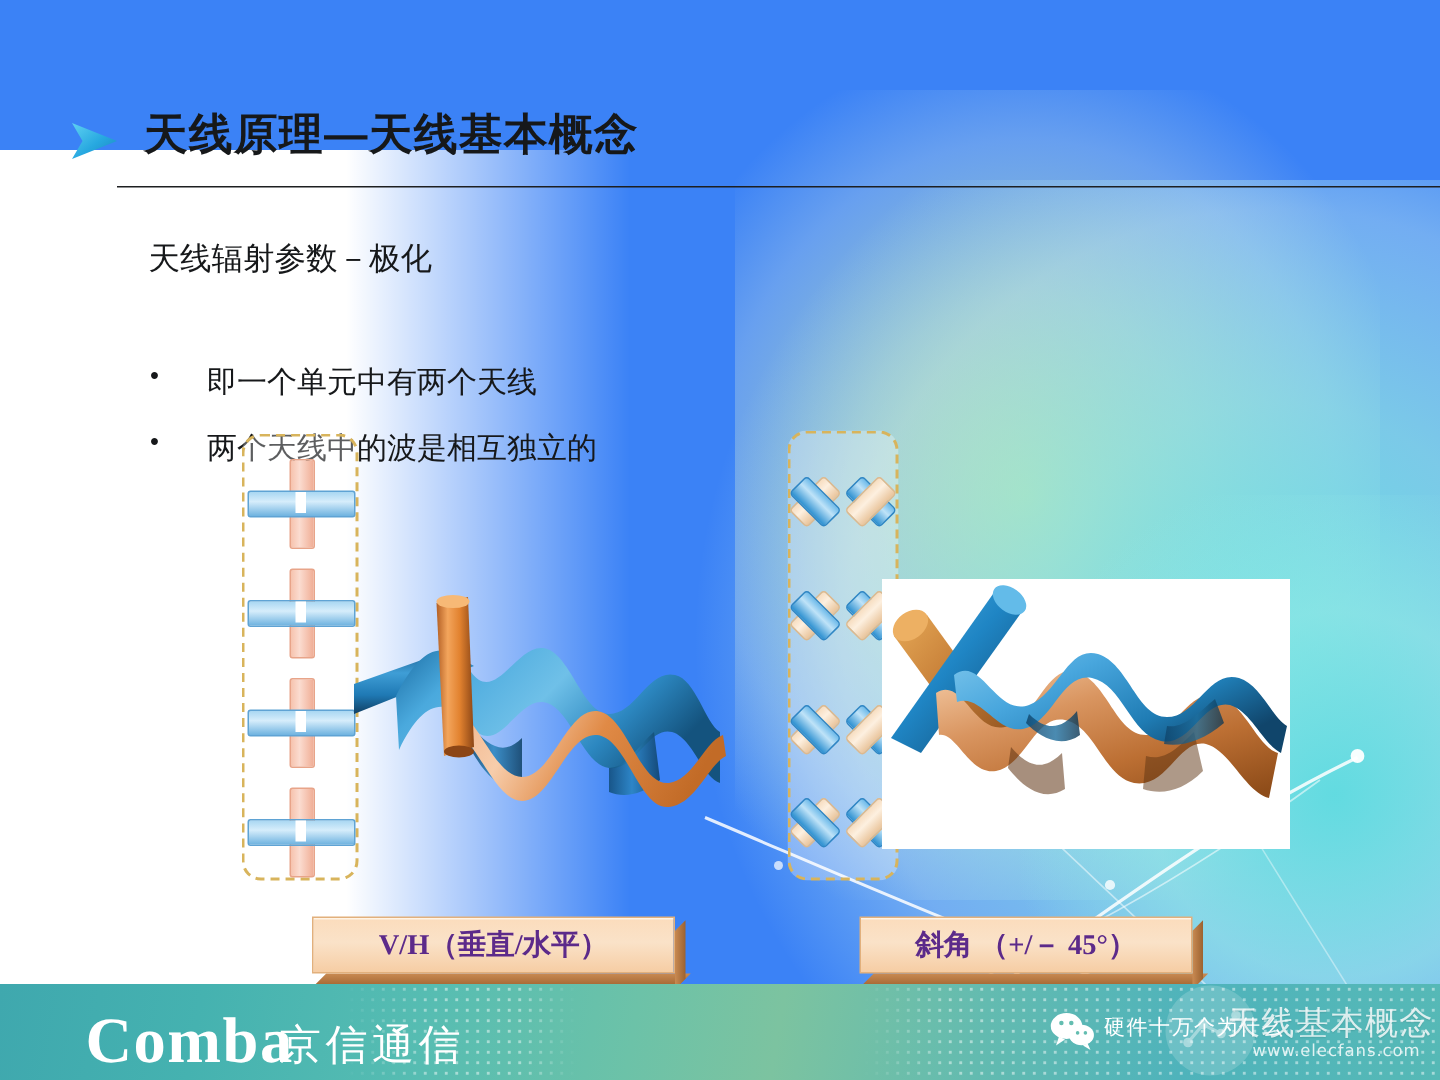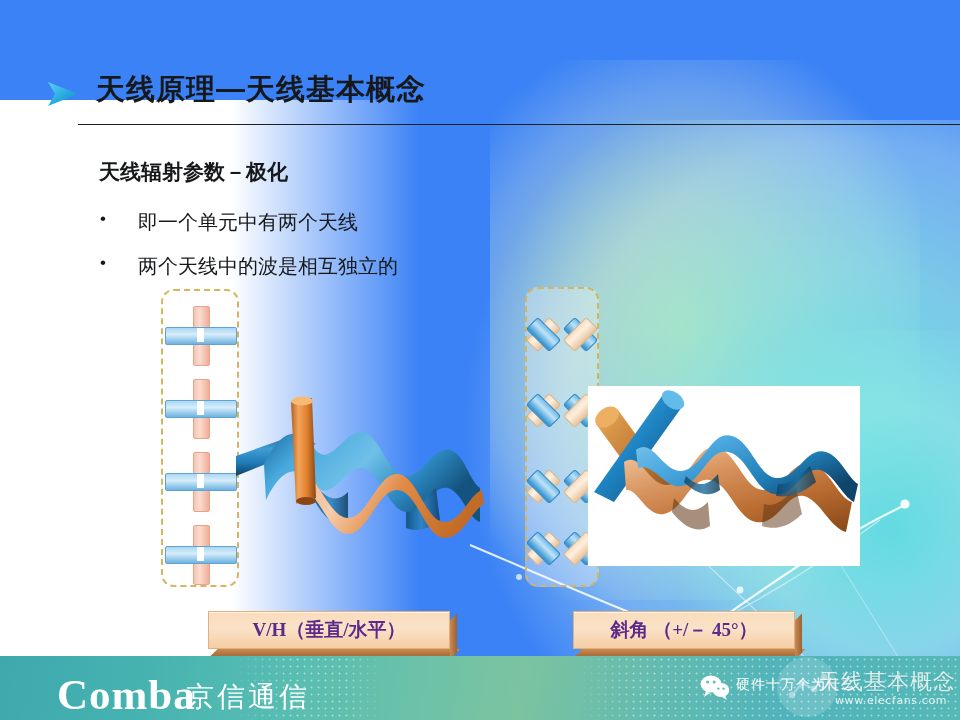--- a/index.html
+++ b/index.html
@@ -52,23 +52,23 @@
     letter-spacing:1px;white-space:nowrap;
   }
   .hdr-rule{
     position:absolute;left:78px;top:124px;width:882px;height:0;
     border-top:1.6px solid #1d1f21;
   }
 
   
   .subtitle{
     position:absolute;left:99px;top:158px;
-    font-size:21px;font-weight:bold;color:#16181a;white-space:nowrap;
-  }
-  .bullet-row{position:absolute;left:100px;font-size:20px;color:#16181a;white-space:nowrap;}
+    font-size:21px;font-weight:normal;color:#16181a;white-space:nowrap;
+  }
+  .bullet-row{position:absolute;left:100px;font-size:20px;color:#16181a;white-space:nowrap;margin-top:32px;}
   .bullet-row .dot{display:inline-block;width:38px;font-size:17px;vertical-align:top;}
   .b1{top:209px;}
   .b2{top:253px;}
 
   
   .arr-panel{
     position:absolute;border:2.3px dashed #d8b45c;border-radius:13px;
     background:rgba(255,255,255,.30);
   }
   .arr-left{left:161px;top:289px;width:74px;height:294px;}

